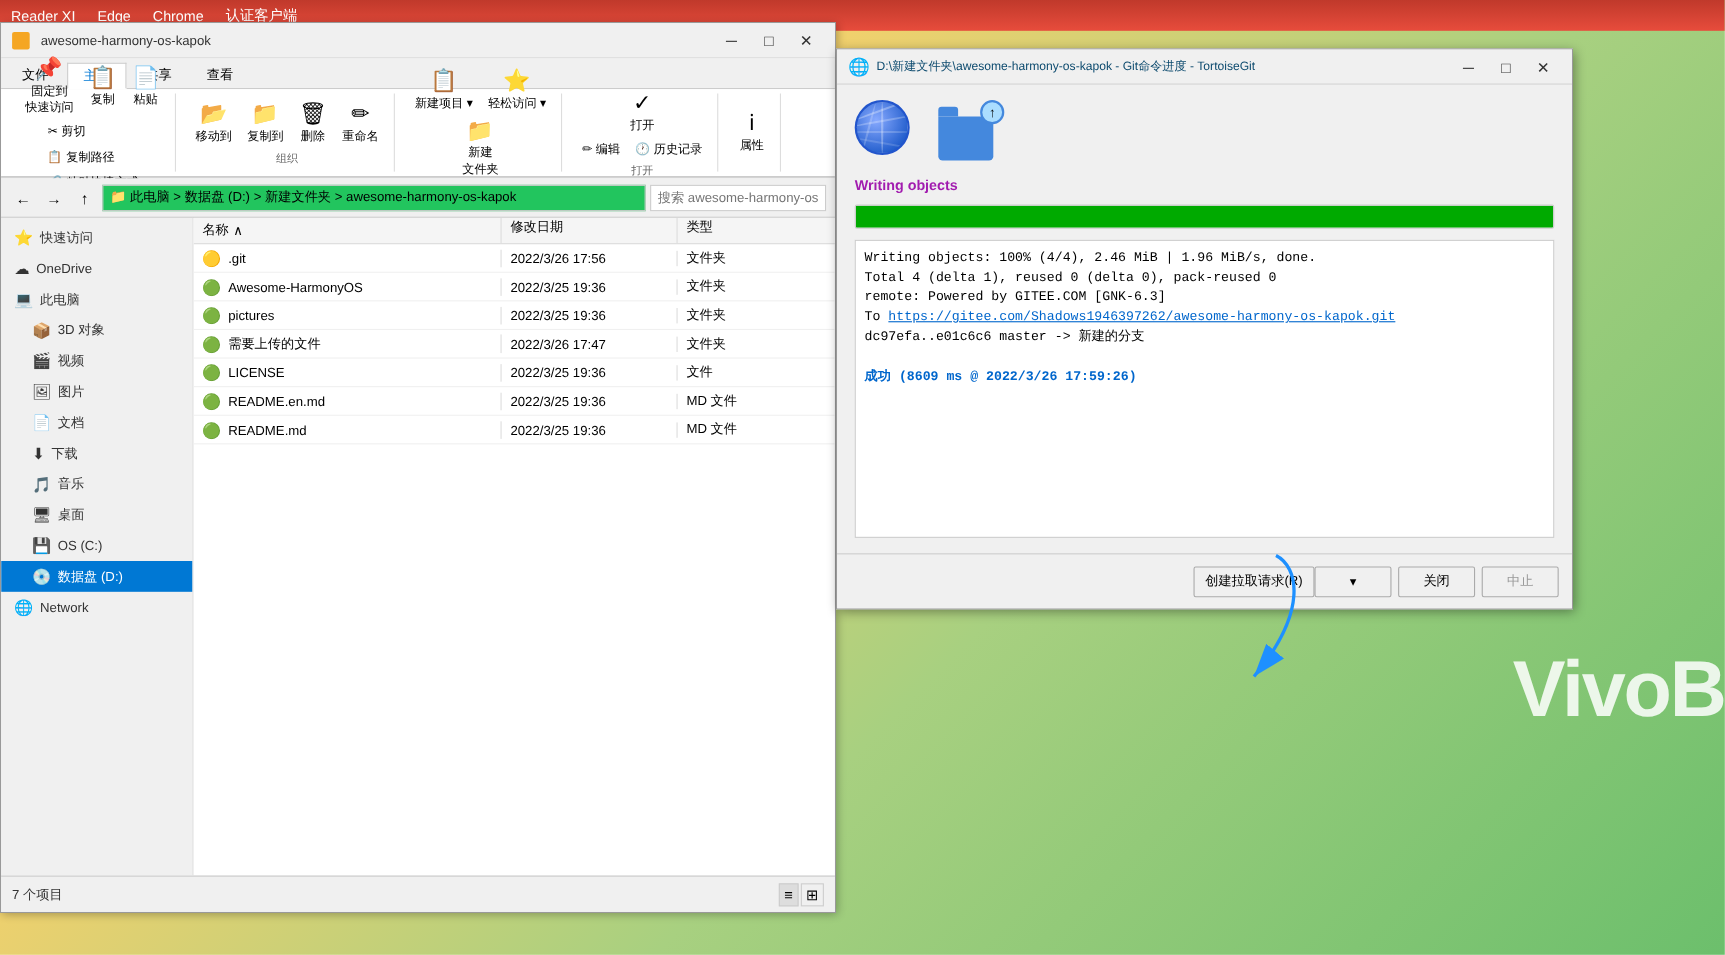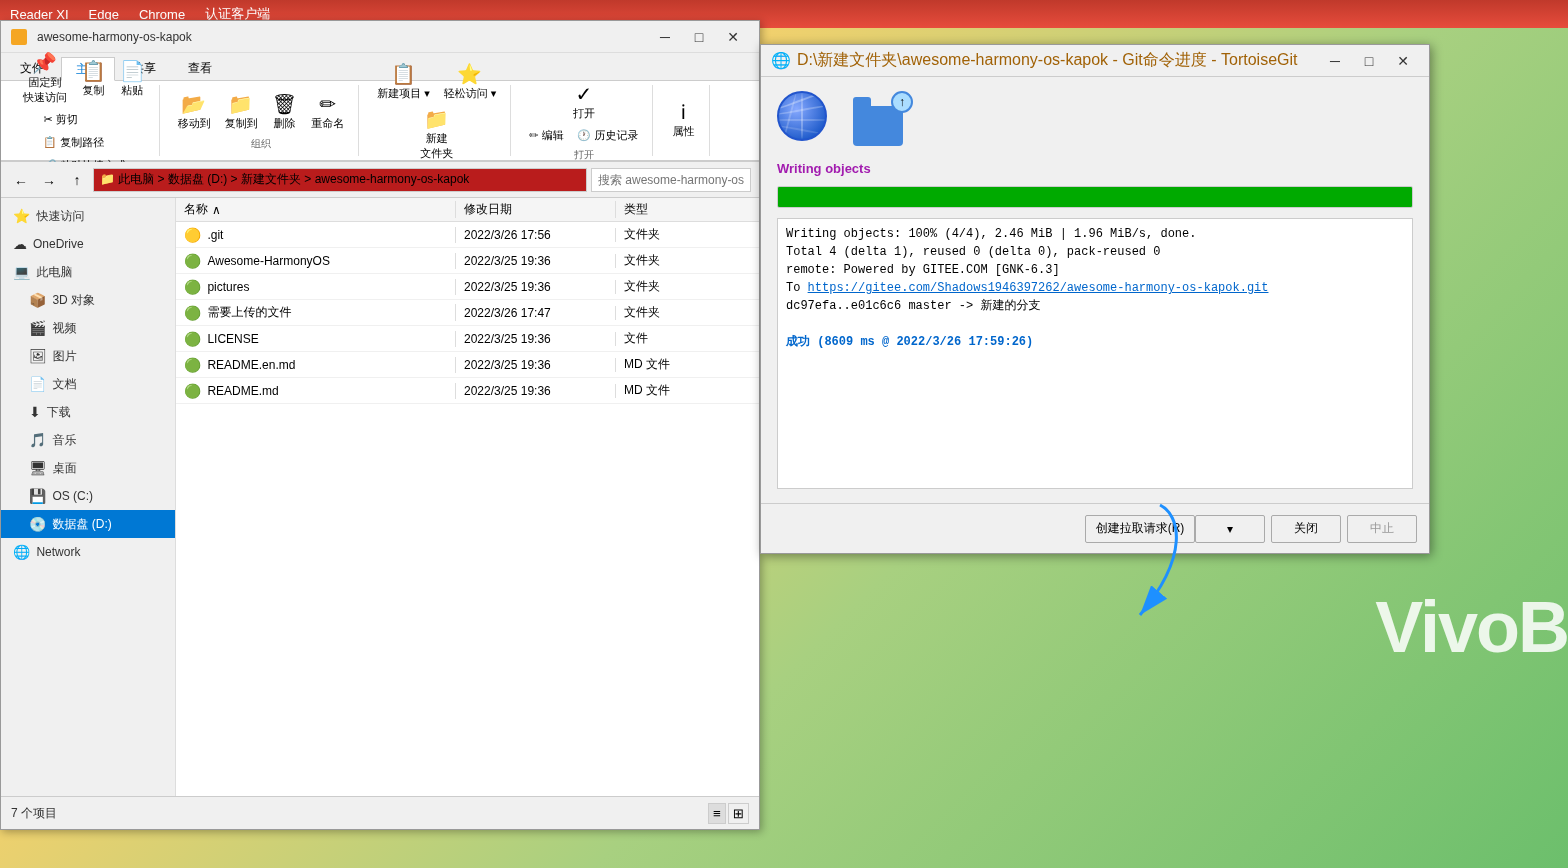--- a/index.html
+++ b/index.html
@@ -192,21 +192,21 @@
       font-size: 14px;
       border-radius: 2px;
       display: flex;
       align-items: center;
       justify-content: center;
     }
     .address-input {
       flex: 1;
       height: 24px;
       border: 1px solid #ccc;
-      background: #b91c1c;
+      background: #22c55e;
       padding: 0 6px;
       font-size: 12px;
       display: flex;
       align-items: center;
     }
     .search-box {
       width: 160px;
       height: 24px;
       border: 1px solid #ccc;
       background: white;
@@ -246,21 +246,20 @@
     .file-list {
       flex: 1;
       background: white;
       overflow-y: auto;
     }
     .file-list-header {
       display: flex;
       height: 24px;
       border-bottom: 1px solid #ddd;
       background: #f5f5f5;
-      align-items: center;
       position: sticky;
       top: 0;
     }
     .col-name { width: 280px; padding: 0 8px; font-size: 12px; cursor: pointer; display: flex; align-items: center; gap: 4px; border-right: 1px solid #ddd; }
     .col-date { width: 160px; padding: 0 8px; font-size: 12px; cursor: pointer; border-right: 1px solid #ddd; }
     .col-type { width: 80px; padding: 0 8px; font-size: 12px; }
     .file-row {
       display: flex;
       height: 26px;
       align-items: center;
@@ -303,22 +302,22 @@
     .tortoise-titlebar {
       height: 32px;
       background: #f0f0f0;
       display: flex;
       align-items: center;
       padding: 0 10px;
       border-bottom: 1px solid #ccc;
       gap: 6px;
     }
     .tortoise-title-text {
-      font-size: 16px;
-      color: #a16207;
+      font-size: 11px;
+      color: #0c4a6e;
       flex: 1;
     }
     .tortoise-content {
       flex: 1;
       padding: 14px 16px;
       display: flex;
       flex-direction: column;
       gap: 10px;
       background: #f0f0f0;
     }

